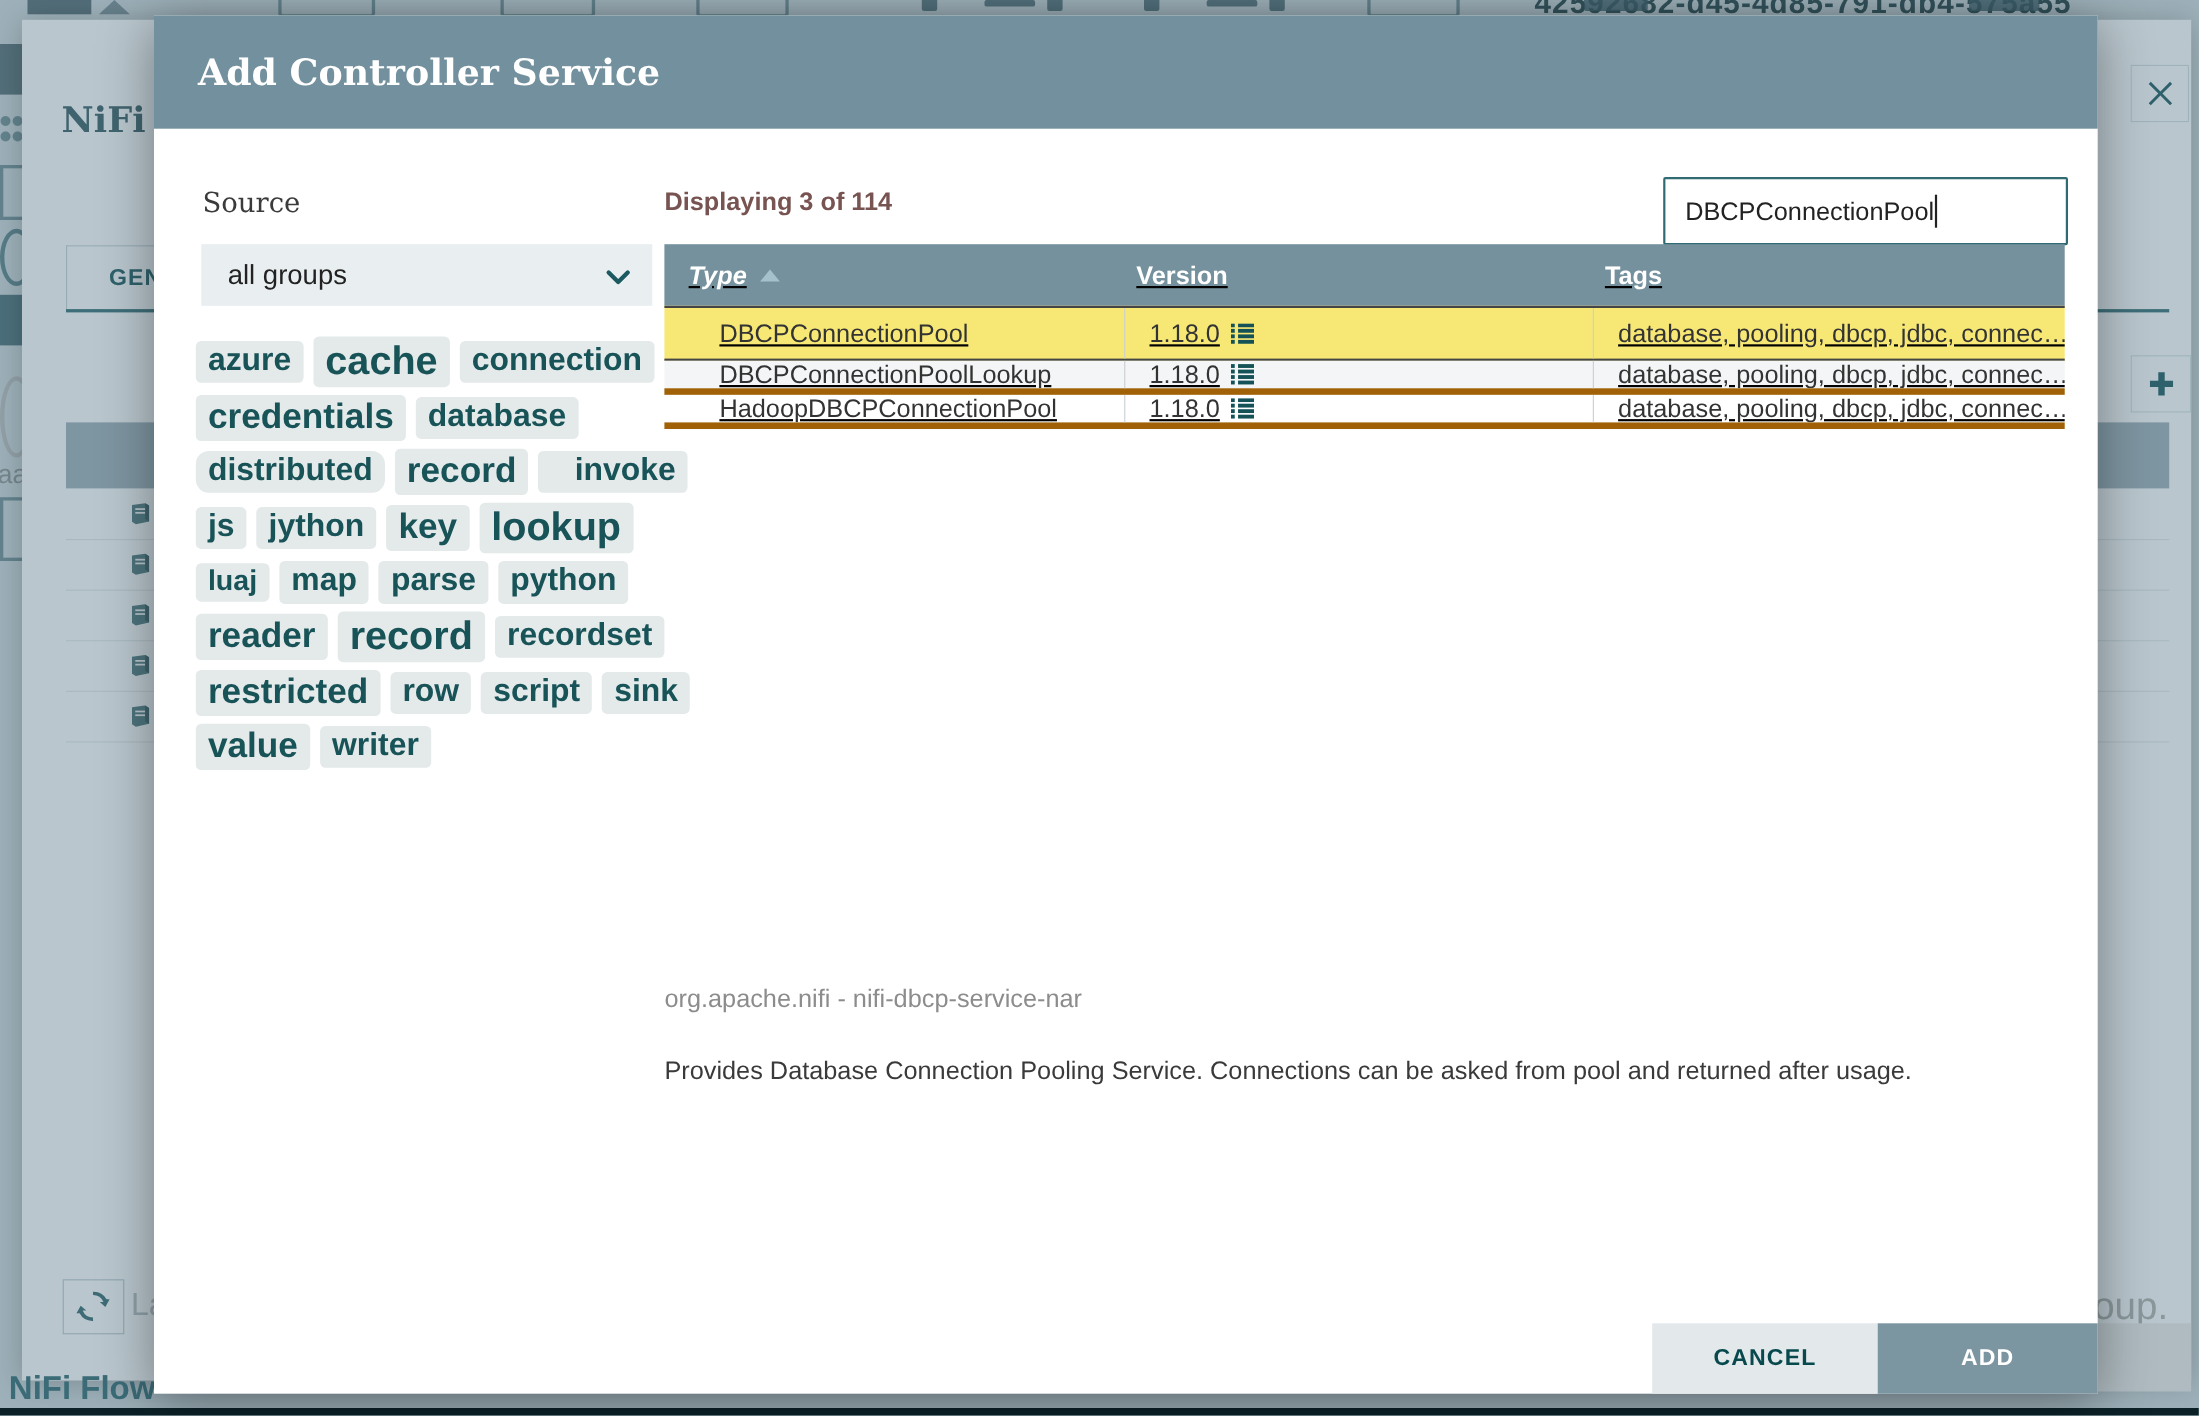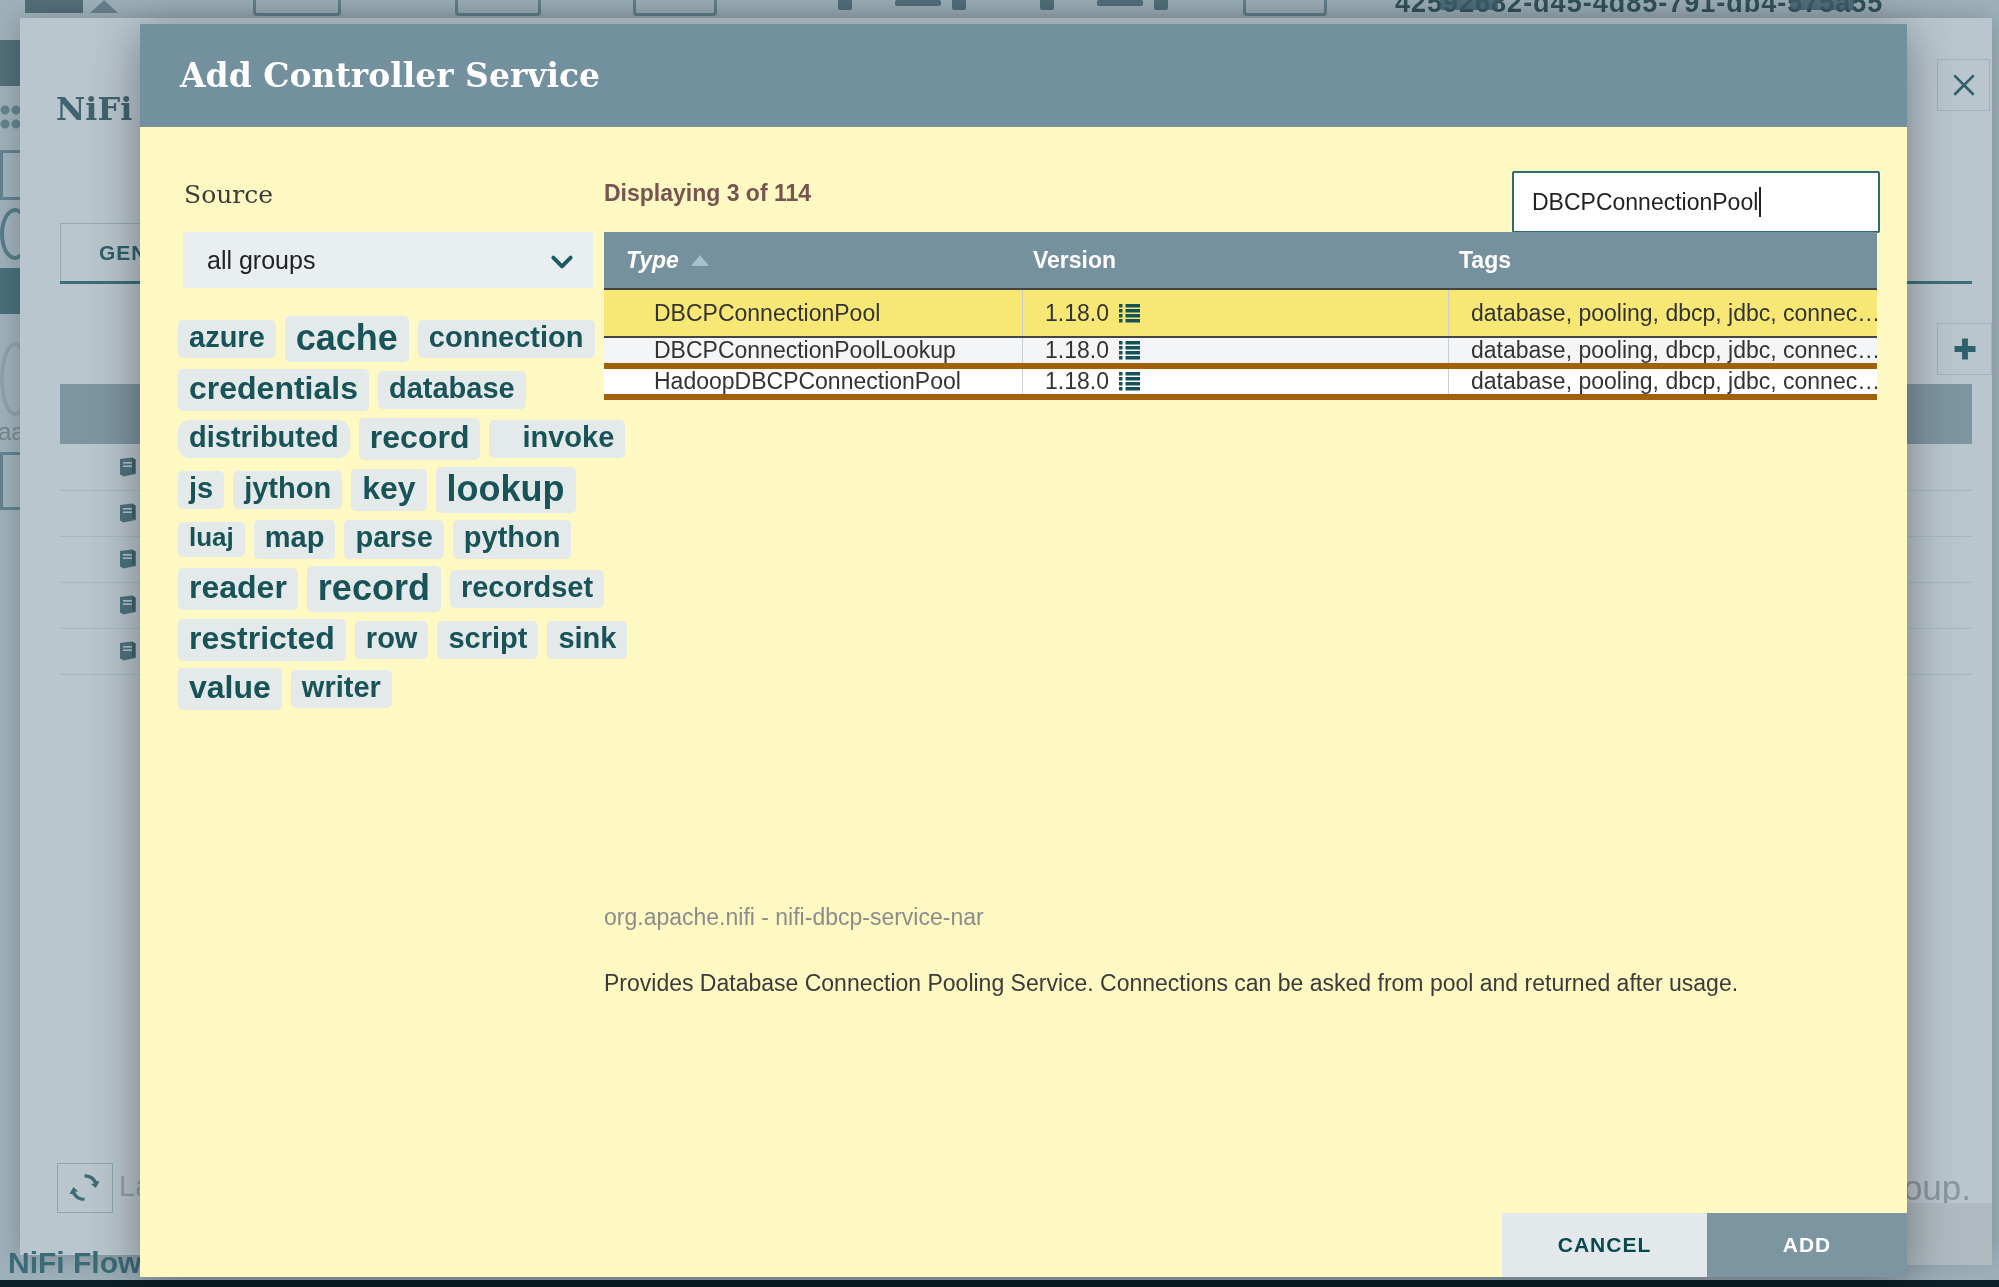--- a/index.html
+++ b/index.html
@@ -36,21 +36,21 @@
   .bg-row svg{margin-left:54px;}
   .bg-refresh{position:absolute;left:37px;top:1145px;width:54px;height:48px;
               border:1px solid #8FA6B0;display:flex;align-items:center;justify-content:center;}
   .bg-last{position:absolute;left:99px;top:1152px;font-size:29px;color:#8FA0A8;}
   .bg-group{position:absolute;left:1844px;top:1150px;font-size:35px;color:#8A979B;text-align:right;}
   .bg-btnblock{position:absolute;left:1887px;top:1185px;width:85px;height:62px;background:#AFBBC1;}
   .breadcrumb{position:absolute;left:8px;top:1246px;font-size:30px;font-weight:bold;color:#3A6B77;}
   .bottom-bar{position:absolute;left:0;top:1280px;width:1999px;height:7px;background:#0B2127;}
 
   
-  .modal{position:absolute;left:140px;top:24px;width:1767px;height:1253px;background:#fef9c3;
+  .modal{position:absolute;left:140px;top:14px;width:1767px;height:1253px;background:#ffffff;
          box-shadow:0 8px 46px rgba(0,0,0,.38);}
   .modal-header{position:absolute;left:0;top:0;width:100%;height:103px;background:#72909D;}
   .modal-title{position:absolute;left:40px;top:0;line-height:103px;color:#FFFFFF;
                font-family:"DejaVu Serif",serif;font-weight:bold;font-size:33px;}
   .src-label{position:absolute;left:44px;top:156px;font-family:"DejaVu Serif",serif;
              font-size:25px;color:#3B3B3B;}
   .dropdown{position:absolute;left:43px;top:208px;width:410px;height:56px;background:#E9EEF0;
             display:flex;align-items:center;cursor:pointer;}
   .dropdown-value{margin-left:24px;font-size:25px;color:#222;}
   .dropdown svg{position:absolute;right:18px;top:17px;}
@@ -58,21 +58,21 @@
              column-gap:9px;row-gap:7px;align-items:center;}
   .tag-pill{background:#E4E9EA;color:#185358;font-weight:bold;border-radius:5px;
             padding:1px 11px 4px 11px;line-height:1.15;}
 
   .count-text{position:absolute;left:464px;top:156px;font-size:23px;font-weight:bold;color:#775351;}
   .filter-box{position:absolute;left:1372px;top:147px;width:364px;height:58px;background:#fff;
               border:2px solid #306A72;border-radius:2px;display:flex;align-items:center;}
   .filter-text{margin-left:18px;font-size:23px;color:#222;white-space:nowrap;}
   .caret{display:inline-block;width:2px;height:30px;background:#222;margin-left:1px;vertical-align:-6px;}
 
-  .svc-table{position:absolute;left:464px;top:208px;width:1273px;}
+  .svc-table{position:absolute;left:464px;top:208px;width:1273px;text-decoration:underline;}
   .svc-thead{display:flex;height:56px;background:#75919D;color:#fff;font-size:23px;
              font-weight:bold;align-items:center;}
   .th-type{width:418px;padding-left:22px;font-style:italic;box-sizing:border-box;}
   .th-ver{width:426px;padding-left:11px;box-sizing:border-box;}
   .th-tags{width:429px;padding-left:11px;box-sizing:border-box;}
   .sort-asc{display:inline-block;width:0;height:0;border-left:9px solid transparent;
             border-right:9px solid transparent;border-bottom:11px solid #A5C2CC;
             margin-left:12px;vertical-align:2px;}
   .svc-row{display:flex;height:31px;align-items:center;font-size:23px;color:#333;
            background:#fff;border-bottom:6px solid #a16207;box-sizing:border-box;cursor:pointer;}

